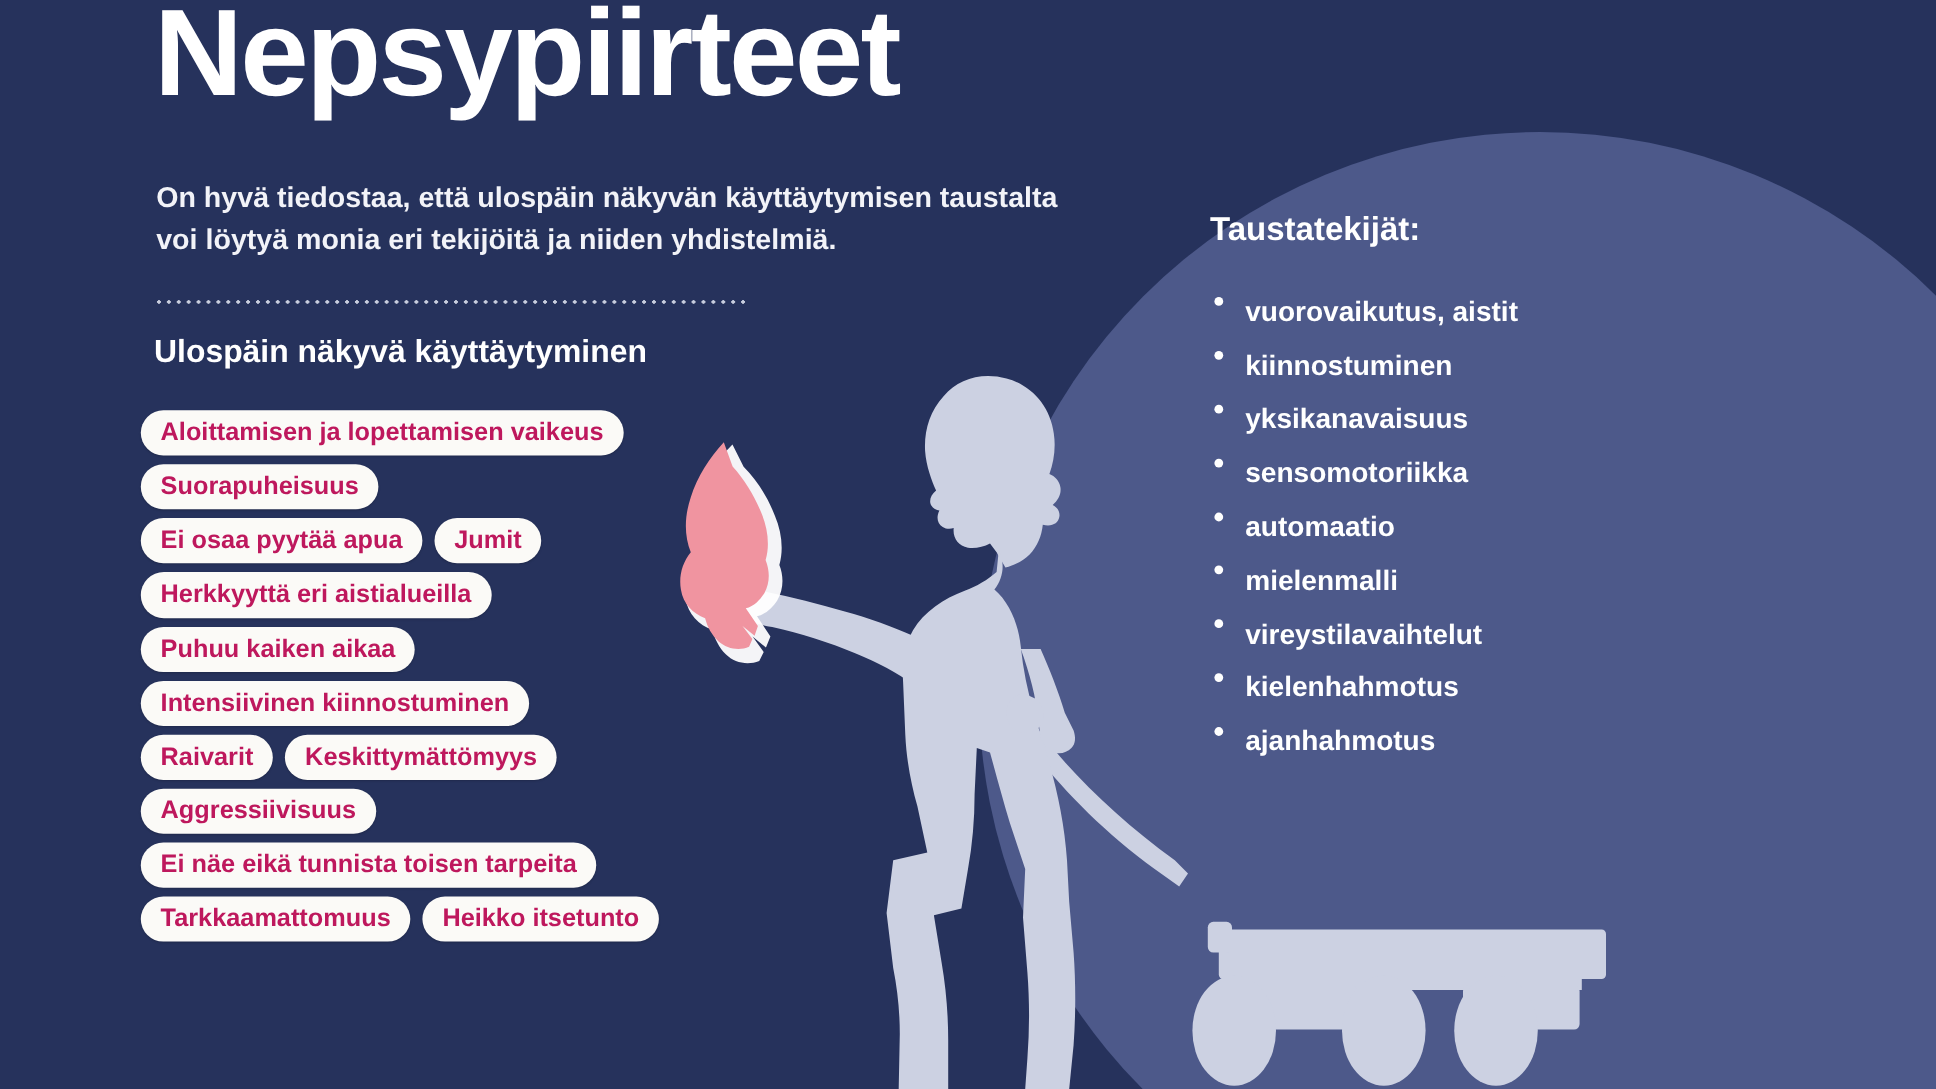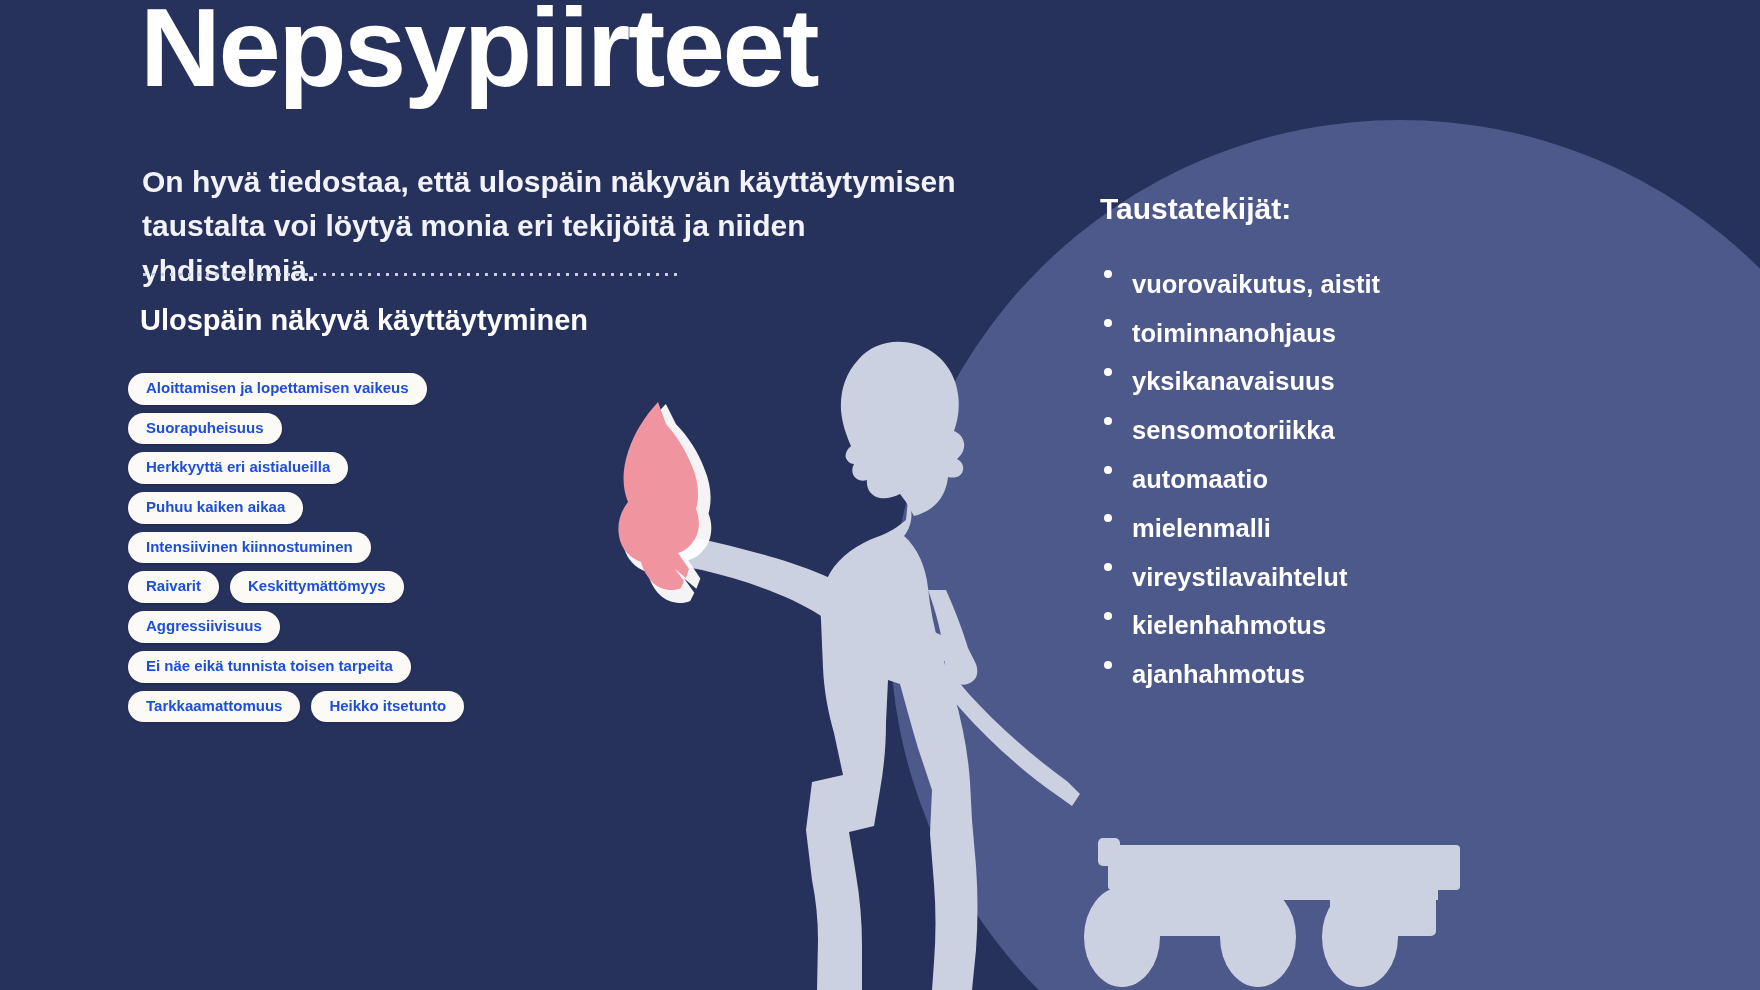--- a/index.html
+++ b/index.html
@@ -51,21 +51,21 @@
     color: #ffffff;
     white-space: nowrap;
   }
 
   .poster-intro {
     position: absolute;
     left: 142px;
     top: 160px;
     width: 820px;
     margin: 0;
-    font-size: 30px;
+    font-size: 26px;
     line-height: 1.48;
     font-weight: 600;
     color: #f2f3f8;
   }
 
   .dotted-divider {
     position: absolute;
     left: 140px;
     top: 272px;
     width: 538px;
@@ -102,24 +102,24 @@
     display: flex;
     flex-wrap: nowrap;
     gap: 11px;
     width: 100%;
   }
   .pill {
     display: inline-flex;
     align-items: center;
     justify-content: center;
     background: #fbfaf7;
-    color: #1d4ed8;
+    color: #be185d;
     border-radius: 999px;
     padding: 6px 18px 8px 18px;
-    font-size: 15px;
+    font-size: 23px;
     line-height: 1.18;
     font-weight: 700;
     white-space: nowrap;
     box-shadow: 0 1px 2px rgba(0,0,0,0.18);
   }
 
   
   .right-col {
     position: absolute;
     left: 1096px;
@@ -325,20 +325,24 @@
     <div class="pill-wrap">
 
       <div class="pill-row">
         <span class="pill">Aloittamisen ja lopettamisen vaikeus</span>
       </div>
 
       <div class="pill-row">
         <span class="pill">Suorapuheisuus</span>
       </div>
 
+      <div class="pill-row">
+        <span class="pill">Ei osaa pyytää apua</span>
+        <span class="pill">Jumit</span>
+      </div>
 
       <div class="pill-row">
         <span class="pill">Herkkyyttä eri aistialueilla</span>
       </div>
 
       <div class="pill-row">
         <span class="pill">Puhuu kaiken aikaa</span>
       </div>
 
       <div class="pill-row">
@@ -370,21 +374,21 @@
 
     <h2 class="right-heading">Taustatekijät:</h2>
 
     <ul class="bullet-list">
       <li class="bullet-item">
         <span class="bullet-dot"></span>
         <span>vuorovaikutus, aistit</span>
       </li>
       <li class="bullet-item">
         <span class="bullet-dot"></span>
-        <span>toiminnanohjaus</span>
+        <span>kiinnostuminen</span>
       </li>
       <li class="bullet-item">
         <span class="bullet-dot"></span>
         <span>yksikanavaisuus</span>
       </li>
       <li class="bullet-item">
         <span class="bullet-dot"></span>
         <span>sensomotoriikka</span>
       </li>
       <li class="bullet-item">

